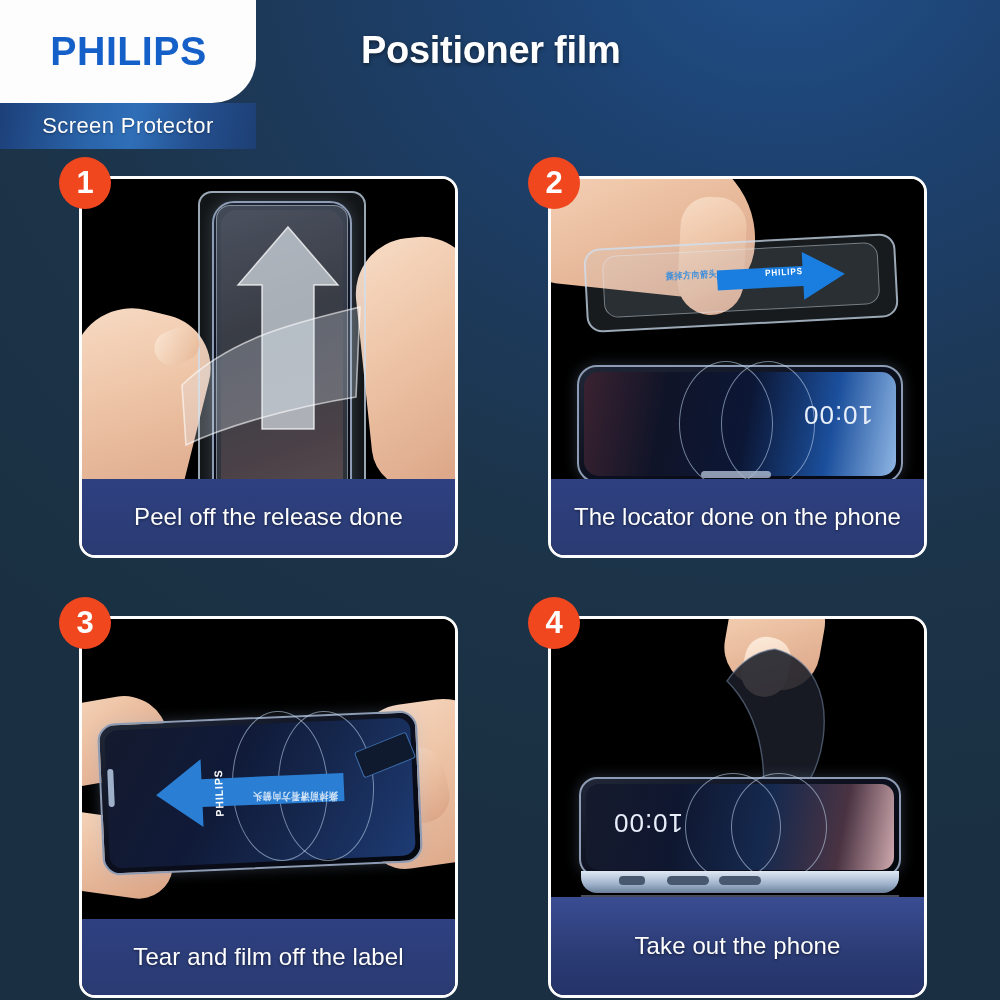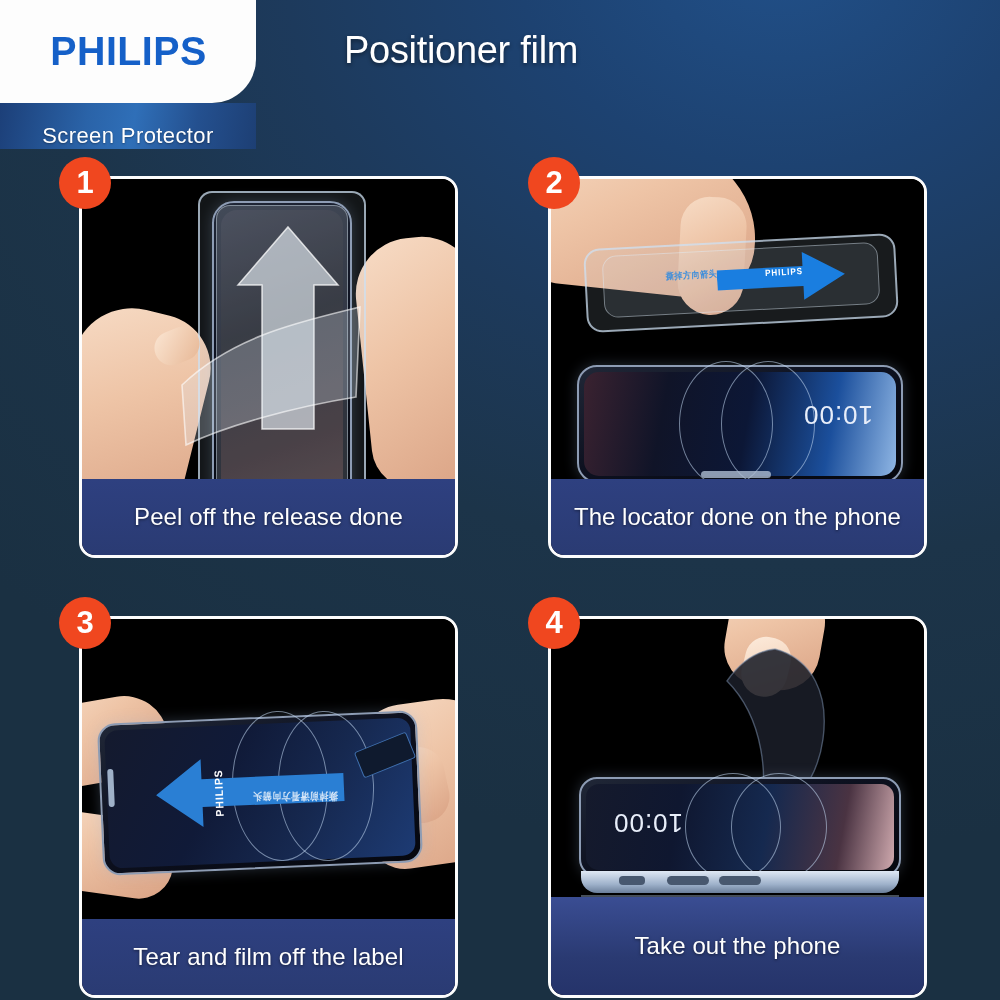--- a/index.html
+++ b/index.html
@@ -29,35 +29,36 @@
     font-weight: 700;
     font-size: 41px;
     letter-spacing: 0.5px;
     font-stretch: condensed;
     transform: scaleX(0.96);
   }
   #banner {
     position: absolute; left: 0; top: 103px;
     width: 256px; height: 46px;
     background: linear-gradient(100deg, #1c3f78 0%, #2a63a8 34%, #2f6fb8 52%, #24508f 76%, #1d3f74 100%);
-    display: flex; align-items: flex-end; justify-content: center;
+    display: flex; align-items: center; justify-content: center;
   }
   #banner-text {
     color: #ffffff; font-size: 22px; font-weight: 400;
     letter-spacing: 0.4px;
     text-shadow: 0 1px 2px rgba(0,0,0,.35);
   }
 
   #title-block { position: absolute; left: 344px; top: 22px; }
   .title-line {
-    color: #ffffff; font-weight: 400;
+    color: #ffffff; font-weight: 700;
     font-size: 38px; line-height: 56px;
     letter-spacing: -0.3px;
     text-shadow: 0 2px 4px rgba(0,0,0,.45);
     white-space: nowrap;
+    margin-left: 17px;
   }
 
   
   #steps { position: absolute; left: 0; top: 0; width: 1000px; height: 1000px; }
 
   .step {
     position: absolute;
     border: 3px solid #fdfdfd;
     border-radius: 16px;
     background: #020305;

